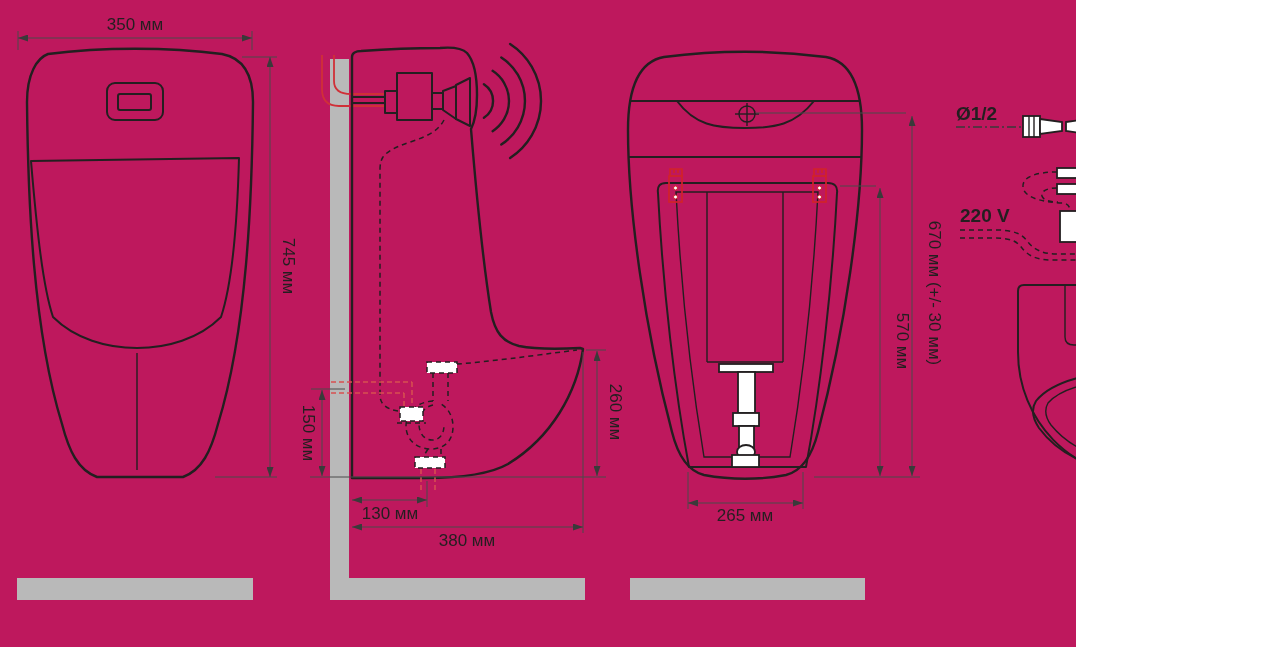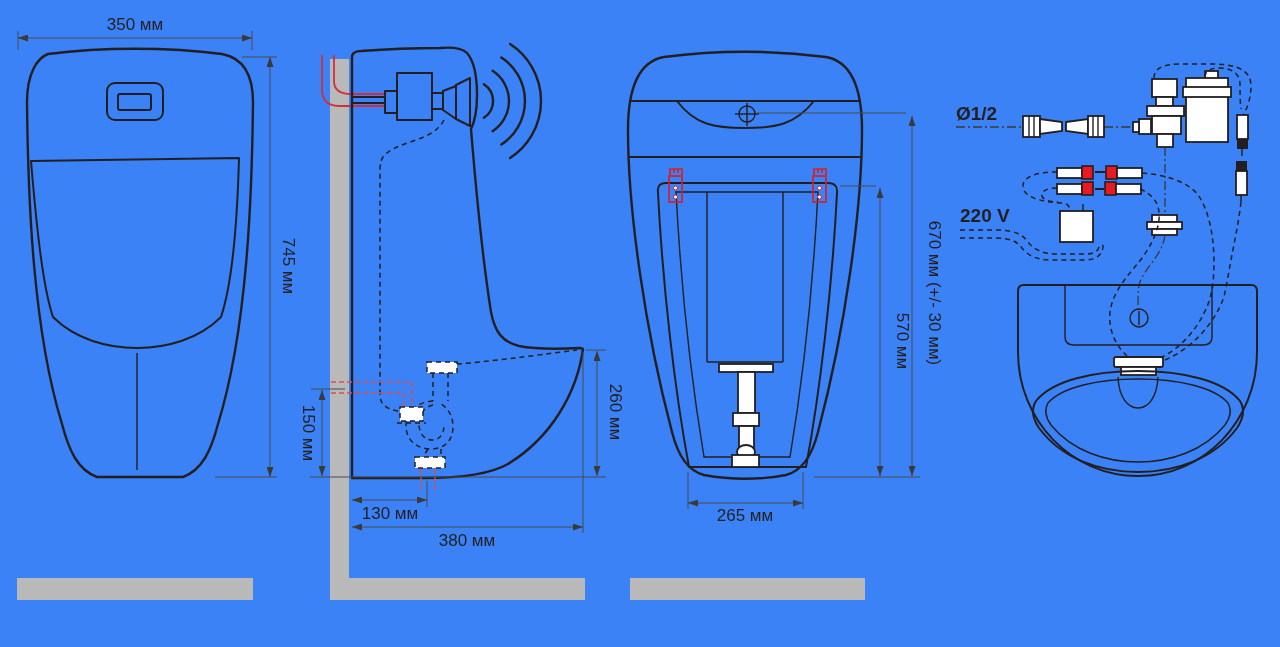--- a/index.html
+++ b/index.html
@@ -1,16 +1,16 @@
 <!DOCTYPE html>
 <html><head>
 <meta charset="utf-8">
 <style>
   html,body{margin:0;padding:0;background:#ffffff;}
-  .stage{position:relative;width:1280px;height:647px;background:#3b82f6;overflow:hidden;
+  .stage{position:relative;width:1076px;height:647px;background:#be185d;overflow:hidden;
          font-family:"Liberation Sans", sans-serif;}
   svg{display:block;}
   .ln   {fill:none;stroke:#231f20;stroke-width:2.4;stroke-linecap:round;stroke-linejoin:round;}
   .ln2  {fill:none;stroke:#231f20;stroke-width:2;stroke-linejoin:round;}
   .lnth {fill:none;stroke:#231f20;stroke-width:1.4;}
   .dash {fill:none;stroke:#231f20;stroke-width:1.5;stroke-dasharray:5 4;}
   .dashf{fill:#ffffff;stroke:#231f20;stroke-width:1.5;stroke-dasharray:5 4;}
   .ddot {fill:none;stroke:#3a3a3a;stroke-width:1.3;stroke-dasharray:9 3 2 3;}
   .red  {fill:none;stroke:#d03038;stroke-width:1.8;}
   .redd {fill:none;stroke:#d85050;stroke-width:1.5;stroke-dasharray:5 3;}

